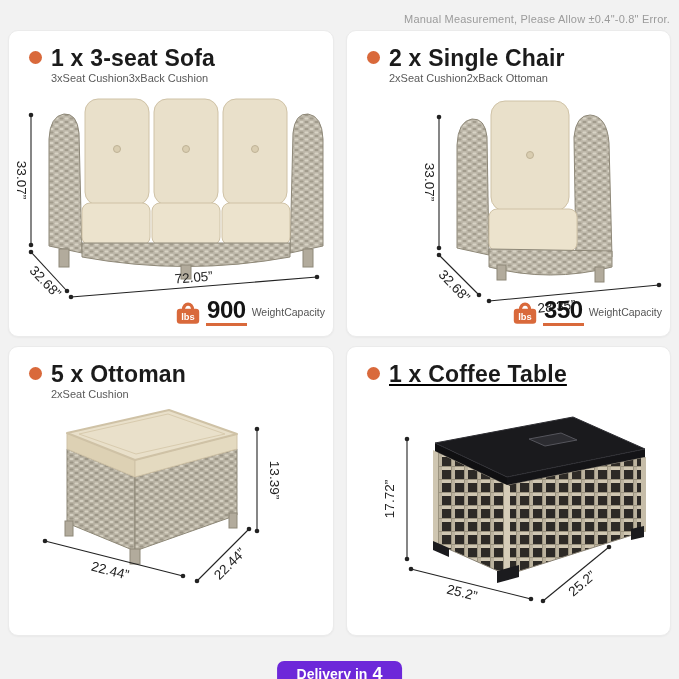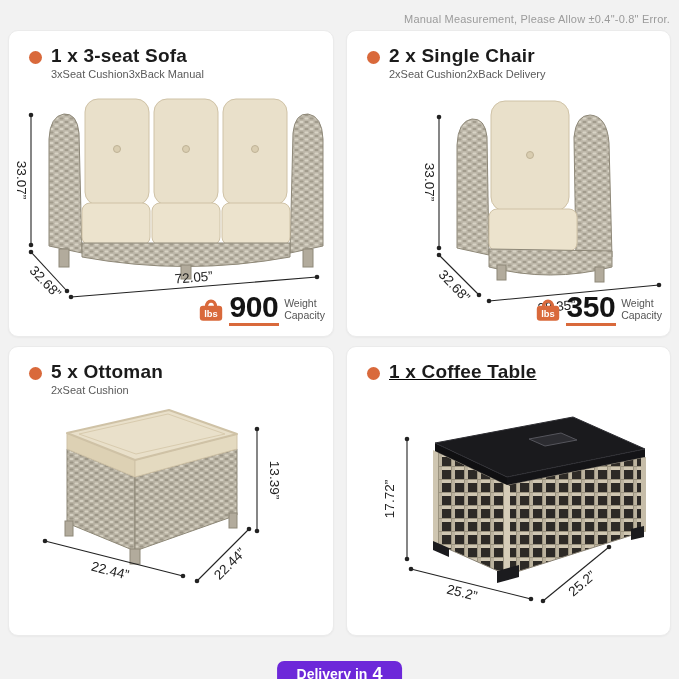--- a/index.html
+++ b/index.html
@@ -17,56 +17,56 @@
     position:absolute;background:#fff;border:1px solid #ebebeb;border-radius:10px;
     box-shadow:0 1px 2px rgba(0,0,0,.04);box-sizing:border-box;overflow:hidden;
   }
   #card-sofa{left:8px;top:30px;width:326px;height:307px;}
   #card-chair{left:346px;top:30px;width:325px;height:307px;}
   #card-ottoman{left:8px;top:346px;width:326px;height:290px;}
   #card-table{left:346px;top:346px;width:325px;height:290px;text-decoration:underline;}
   .card-head{display:flex;gap:9px;padding:14px 12px 0 20px;}
   .card-head.inset{}
   .bullet{width:13px;height:13px;border-radius:50%;background:#d9693b;margin-top:6px;flex:none;}
-  .card-title{margin:0;font-size:19px;font-weight:bold;color:#1b1b1b;letter-spacing:.2px;line-height:1.15;}
+  .card-title{margin:0;font-size:23px;font-weight:bold;color:#1b1b1b;letter-spacing:.2px;line-height:1.15;}
   .subs{display:flex;font-size:11px;color:#5a5a5a;margin-top:1px;}
   .illus{position:absolute;left:0;top:54px;display:block;}
   svg text{font-family:"Liberation Sans", sans-serif;}
   .dimtxt text{font-size:13.5px;fill:#222;}
   .dimtxt{font-style:normal;}
   .weight{
     position:absolute;right:8px;bottom:10px;display:flex;align-items:center;gap:4px;
   }
   .wicon{width:28px;height:28px;flex:none;}
   .wnum{
-    font-size:30px;font-weight:800;color:#141414;line-height:1;
+    font-size:24px;font-weight:800;color:#141414;line-height:1;
     border-bottom:3px solid #d9693b;padding:0 1px 1px 1px;letter-spacing:-.5px;
   }
-  .wlabel{display:flex;flex-direction:column;font-size:10.5px;color:#555;line-height:1.15;padding-left:1px;}
+  .wlabel{display:flex;flex-direction:row;font-size:10.5px;color:#555;line-height:1.15;padding-left:1px;}
   .banner{
     position:absolute;top:648px;left:50%;transform:translateX(-50%);
     background:#6d28d9;color:#fff;border-radius:7px;white-space:nowrap;
     display:flex;align-items:baseline;gap:5px;
     font-size:14px;font-weight:600;padding:3px 20px 5px 20px;margin-top:13px;
   }
   .banner-count{font-size:18px;font-weight:800;line-height:1;position:relative;top:1px;}
 </style>
 </head>
 <body>
 
 <div class="disclaimer">Manual Measurement, Please Allow ±0.4"-0.8" Error.</div>
 
 <section class="card" id="card-sofa">
   <div class="card-head">
     <span class="bullet"></span>
     <div>
       <h2 class="card-title">1 x 3-seat Sofa</h2>
       <div class="subs">
         <span>3xSeat Cushion</span>
-        <span>3xBack Manual</span>
+        <span>3xBack Cushion</span>
       </div>
     </div>
   </div>
   <svg class="illus" width="326" height="252" viewBox="0 0 326 252">
     <defs>
       <pattern id="wv1" width="10" height="7" patternUnits="userSpaceOnUse">
         <rect width="10" height="7" fill="#bdb7a9"></rect>
         <rect x="0.5" y="1" width="4" height="2" rx="1" fill="#d8d3c5"></rect>
         <rect x="5.5" y="1" width="4" height="2" rx="1" fill="#a19b8c"></rect>
         <rect x="0.5" y="4.5" width="4" height="2" rx="1" fill="#a19b8c"></rect>
@@ -131,21 +131,21 @@
   </div>
 </section>
 
 <section class="card" id="card-chair">
   <div class="card-head inset">
     <span class="bullet"></span>
     <div>
       <h2 class="card-title">2 x Single Chair</h2>
       <div class="subs">
         <span>2xSeat Cushion</span>
-        <span>2xBack Delivery</span>
+        <span>2xBack Ottoman</span>
       </div>
     </div>
   </div>
   <svg class="illus" width="325" height="252" viewBox="0 0 325 252">
     <defs>
       <pattern id="wv2" width="10" height="7" patternUnits="userSpaceOnUse">
         <rect width="10" height="7" fill="#bdb7a9"></rect>
         <rect x="0.5" y="1" width="4" height="2" rx="1" fill="#d8d3c5"></rect>
         <rect x="5.5" y="1" width="4" height="2" rx="1" fill="#a19b8c"></rect>
         <rect x="0.5" y="4.5" width="4" height="2" rx="1" fill="#a19b8c"></rect>

